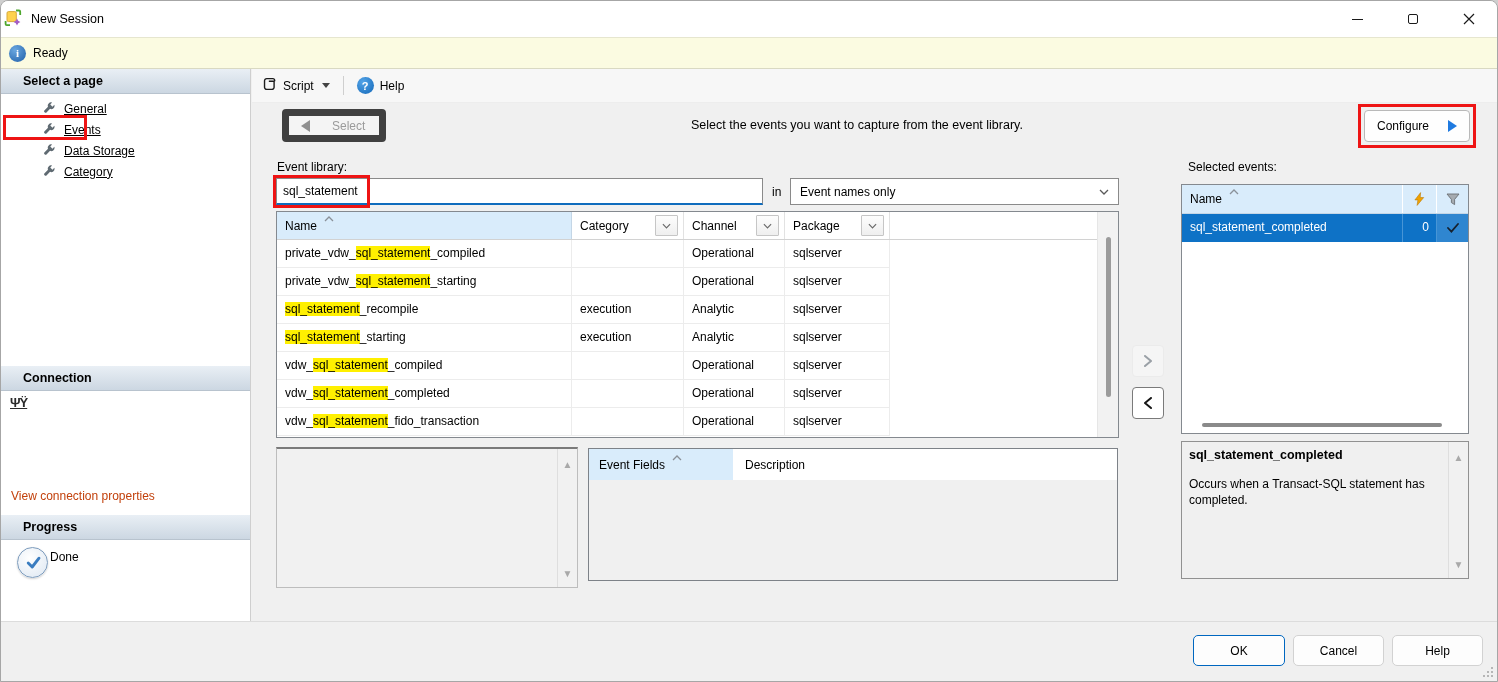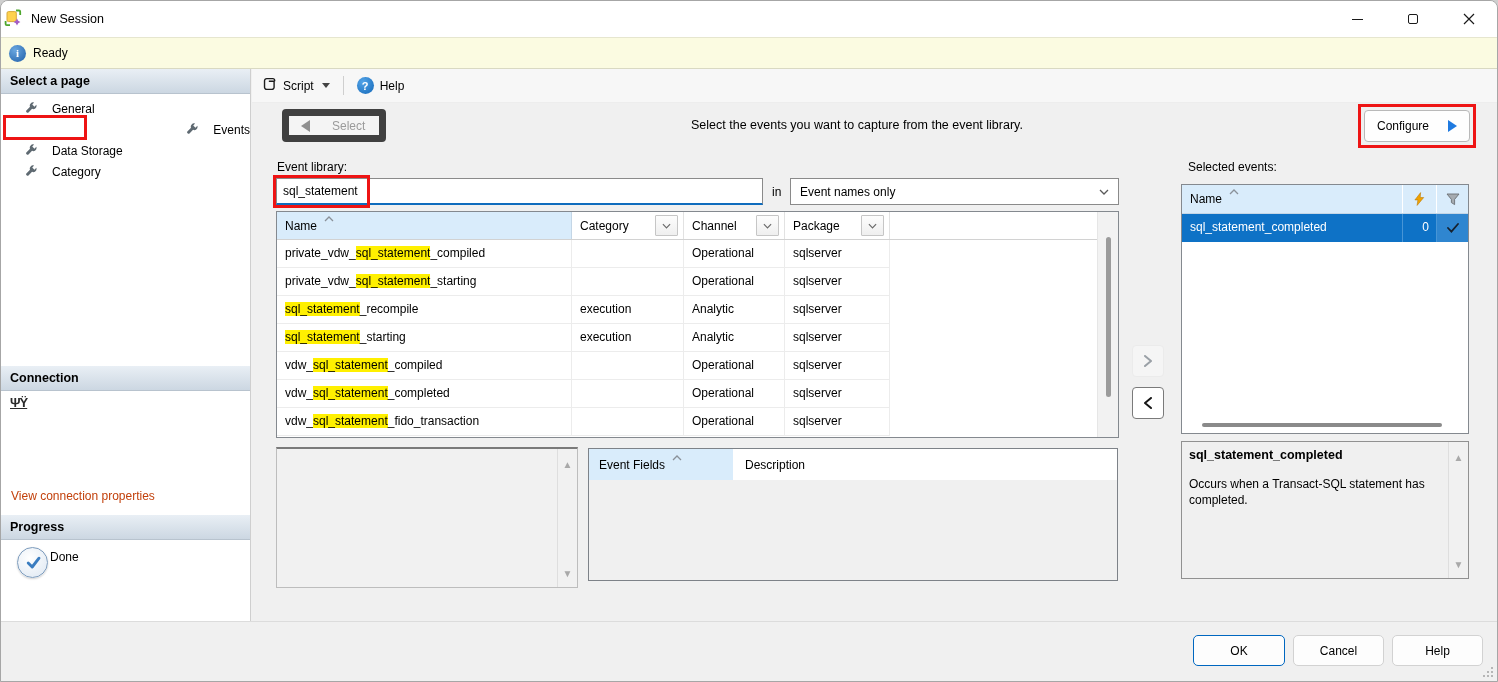--- a/index.html
+++ b/index.html
@@ -18,22 +18,22 @@
   .min-glyph { width:11px; height:1px; background:#1a1a1a; }
   .max-glyph { width:10px; height:10px; border:1px solid #1a1a1a; border-radius:2px; }
   
   .statusbar { position:absolute; left:0; top:36px; right:0; height:32px; background:#fbfbe1;
     border-top:1px solid #e6e6cf; border-bottom:1px solid #d9d9c2; display:flex; align-items:center; gap:7px; padding-left:8px; }
   .info-circle { width:17px; height:17px; border-radius:50%; background:radial-gradient(circle at 35% 30%, #6aa7e0, #1f5fa8);
     color:#fff; font-weight:bold; font-size:11px; display:flex; align-items:center; justify-content:center; font-family:"Liberation Serif",serif; }
   
   .sidebar { position:absolute; left:0; top:68px; width:250px; height:552px; background:#fff; border-right:1px solid #cfcfcf; }
   .section-header { position:absolute; left:0; right:0; height:25px; background:linear-gradient(#e9eff5,#ccd7e2);
-    border-bottom:1px solid #b8c3ce; font-weight:bold; font-size:12.5px; line-height:24px; padding-left:9px; }
-  .side-item { position:absolute; left:0; width:100%; height:21px; display:flex; align-items:center; gap:14px; padding-left:24px; cursor:default; }
+    border-bottom:1px solid #b8c3ce; font-weight:bold; font-size:12.5px; line-height:24px; padding-left:22px; }
+  .side-item { position:absolute; left:0; width:100%; height:21px; display:flex; align-items:center; gap:8px; padding-left:42px; cursor:default;text-decoration:underline; }
   .conn-glyph { position:absolute; left:9px; top:326px; font-weight:bold; font-size:13px; color:#2b2b2b; letter-spacing:-1px;text-decoration:underline; }
   .link { position:absolute; left:10px; top:420px; color:#c2410c; cursor:pointer; }
   .done-row { position:absolute; left:16px; top:478px; display:flex; align-items:flex-start; gap:2px; }
   .done-circle { width:31px; height:31px; border-radius:50%; border:1px solid #7d9cbd; background:radial-gradient(circle at 40% 35%, #ffffff, #dde7f2);
     display:flex; align-items:center; justify-content:center; box-shadow:0 1px 2px rgba(0,0,0,.18); }
   
   .toolbar { position:absolute; left:251px; top:68px; right:0; height:34px; background:#f7f7f7; border-bottom:1px solid #ededed;
     display:flex; align-items:center; padding-left:10px; gap:6px; }
   .tool-sep { width:1px; height:19px; background:#cfcfcf; margin:0 7px; }
   .help-circle { width:17px; height:17px; border-radius:50%; background:radial-gradient(circle at 35% 30%, #53a4e8, #1468b8);
@@ -146,21 +146,21 @@
 
   <div class="sidebar">
     <div class="section-header" style="top:0;">Select a page</div>
 
     <div class="side-item" style="top:29px;">
       <svg width="13" height="13" viewBox="0 0 14 14">
           <path d="M12.2 3 a3.5 3.5 0 0 1-4.6 4.4 L4 11.1 a1.6 1.6 0 0 1-2.3-2.3 L5.4 5.2 a3.5 3.5 0 0 1 4.4-4.6 L7.8 2.6 l2.4 2.4 z" fill="#5f6a72"></path>
         </svg>
       <span>General</span>
     </div>
-    <div class="side-item" style="top:50px;justify-content:flex-end;">
+    <div class="side-item" style="top:50px;">
       <svg width="13" height="13" viewBox="0 0 14 14">
           <path d="M12.2 3 a3.5 3.5 0 0 1-4.6 4.4 L4 11.1 a1.6 1.6 0 0 1-2.3-2.3 L5.4 5.2 a3.5 3.5 0 0 1 4.4-4.6 L7.8 2.6 l2.4 2.4 z" fill="#5f6a72"></path>
         </svg>
       <span>Events</span>
     </div>
     <div class="side-item" style="top:71px;">
       <svg width="13" height="13" viewBox="0 0 14 14">
           <path d="M12.2 3 a3.5 3.5 0 0 1-4.6 4.4 L4 11.1 a1.6 1.6 0 0 1-2.3-2.3 L5.4 5.2 a3.5 3.5 0 0 1 4.4-4.6 L7.8 2.6 l2.4 2.4 z" fill="#5f6a72"></path>
         </svg>
       <span>Data Storage</span>

